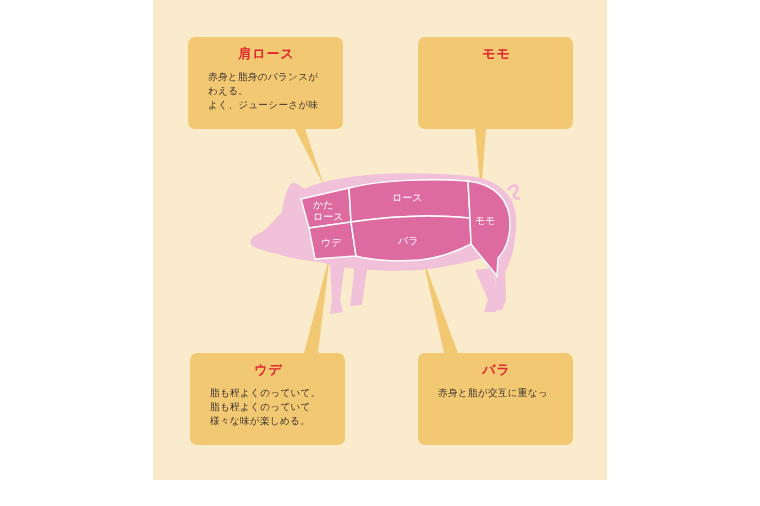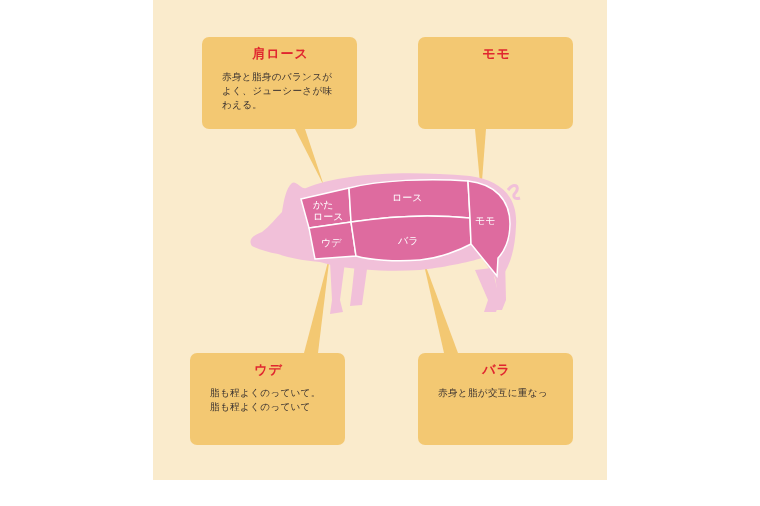--- a/index.html
+++ b/index.html
@@ -48,38 +48,39 @@
   </g>
 
   <text class="cut-label" x="313" y="208"><tspan>かた</tspan></text>
   <text class="cut-label" x="313" y="220"><tspan>ロース</tspan></text>
   <text class="cut-label" x="392" y="201"><tspan>ロース</tspan></text>
   <text class="cut-label" x="475" y="224"><tspan>モモ</tspan></text>
   <text class="cut-label" x="321" y="246"><tspan>ウデ</tspan></text>
   <text class="cut-label" x="398" y="244"><tspan>バラ</tspan></text>
 </svg>
 
-<div class="callout" style="left:202px; top:37px;">
+<div class="callout" style="left:188px; top:37px;">
   <div class="title">肩ロース</div>
   <div class="body">
     <span class="line">赤身と脂身のバランスが</span>
+    <span class="line">わえる。</span>
     <span class="line">よく、ジューシーさが味</span>
-    <span class="line">わえる。</span>
   </div>
 </div>
 
 <div class="callout" style="left:418px; top:37px;">
   <div class="title">モモ</div>
 </div>
 
 <div class="callout" style="left:190px; top:353px;">
   <div class="title">ウデ</div>
   <div class="body">
     <span class="line">脂も程よくのっていて。</span>
     <span class="line">脂も程よくのっていて</span>
+    <span class="line">様々な味が楽しめる。</span>
   </div>
 </div>
 
 <div class="callout" style="left:418px; top:353px;">
   <div class="title">バラ</div>
   <div class="body">
     <span class="line">赤身と脂が交互に重なっ</span>
   </div>
 </div>
 

